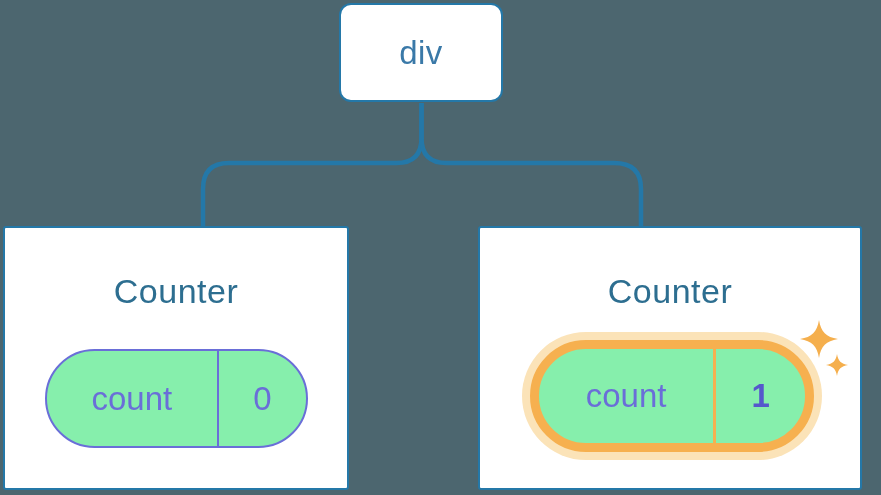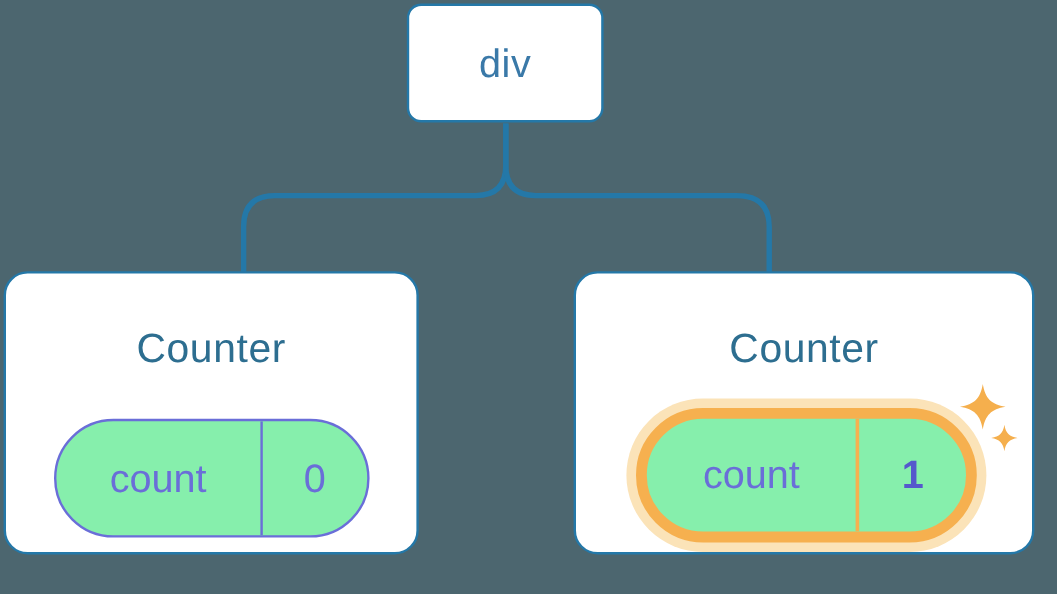--- a/index.html
+++ b/index.html
@@ -38,24 +38,24 @@
   .connector {
     position: absolute;
     left: 0; top: 0;
     width: 881px; height: 495px;
     pointer-events: none;
   }
   
   .card {
     position: absolute;
     top: 226px;
-    height: 236px;
+    height: 264px;
     background: #ffffff;
     border: 2.5px solid #2478A8;
-    border-radius: 20px;
+    border-radius: 3px;
     box-sizing: border-box;
   }
   .card--left { left: 3px; width: 346px; }
   .card--right { left: 478px; width: 384px; }
   .card-title {
     position: absolute;
     top: 44px; left: 0;
     width: 100%;
     text-align: center;
     font-size: 34px;

